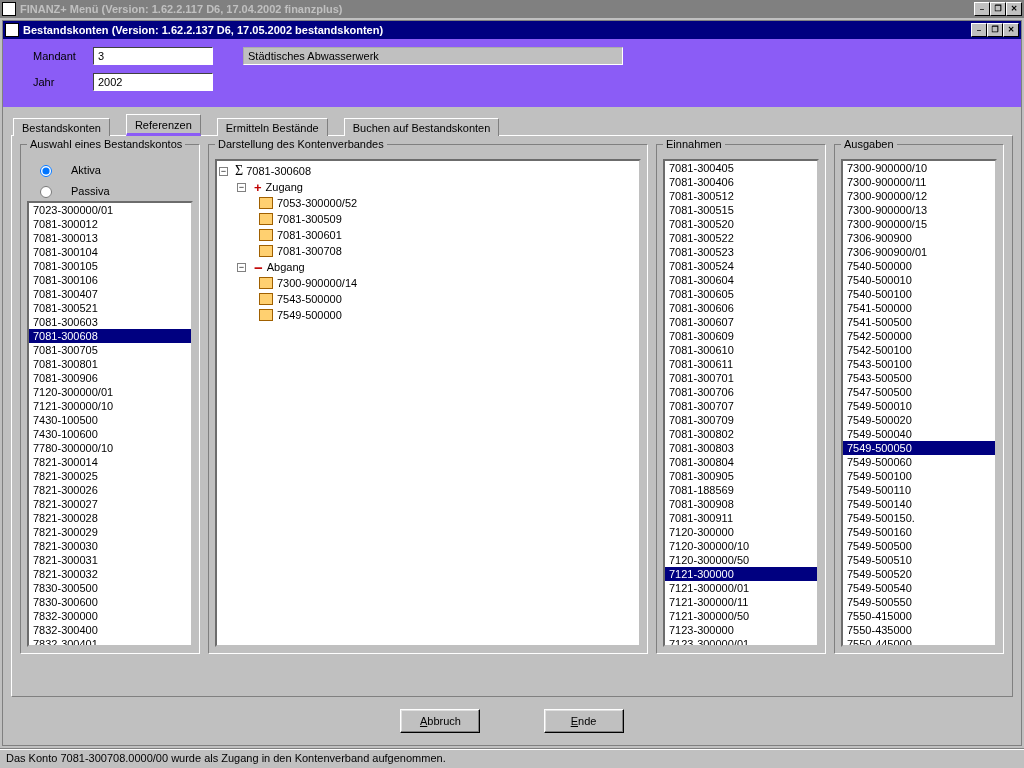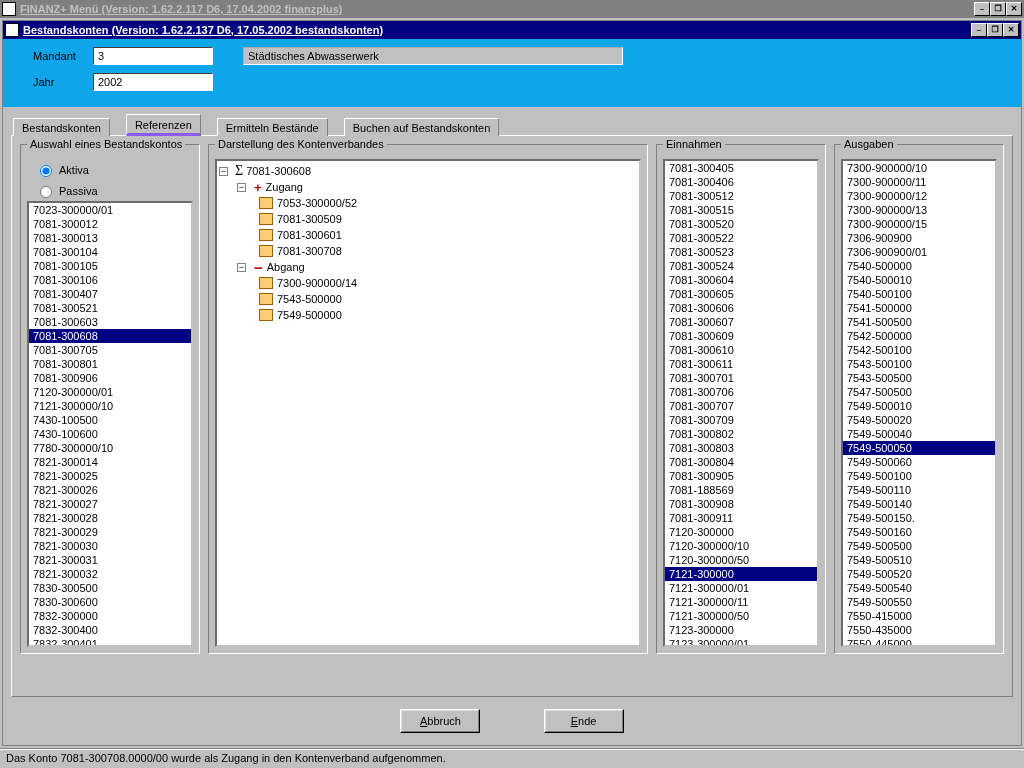--- a/index.html
+++ b/index.html
@@ -2,44 +2,44 @@
 <html><head>
 <meta charset="utf-8">
 <style>
 * { box-sizing: border-box; font-family: Tahoma, Arial, sans-serif; font-size: 11px; }
 body { margin: 0; background: #c0c0c0; color: #000; overflow: hidden; width: 1024px; height: 768px; }
 
 .outer-win { width: 1024px; height: 768px; background: #c0c0c0; display: flex; flex-direction: column; }
 .titlebar { background: #808080; color: #c0c0c0; height: 18px; display: flex; align-items: center; padding: 0 2px; }
 .titlebar.active { background: #000080; color: #fff; }
 .titlebar .icon { width: 14px; height: 14px; background: #fff; margin-right: 4px; display: inline-block; border: 1px solid #000; }
-.titlebar .caption { font-weight: bold; flex: 1; font-size: 11px; text-decoration: underline; }
+.titlebar .caption { font-weight: bold; flex: 1; font-size: 11px; }
 .winbtns { display: flex; gap: 0; }
 .winbtn { width: 16px; height: 14px; background: #c0c0c0; border: 1px solid #fff; border-right-color: #000; border-bottom-color: #000; font-size: 8px; text-align: center; line-height: 12px; color: #000; cursor: default; font-family: Arial; font-weight: bold; }
 
 .child-win { margin: 2px; border: 1px solid #808080; flex: 1; display: flex; flex-direction: column; }
-.form-area { padding: 8px 30px; background: #0ea5e9; }
+.form-area { padding: 8px 30px; background: #8b5cf6; }
 .form-row { display: flex; align-items: center; margin-bottom: 8px; }
 .lbl { width: 60px; }
 .txtfield { background: #fff; border: 1px solid #808080; border-top-color: #404040; border-left-color: #404040; border-right-color: #fff; border-bottom-color: #fff; padding: 2px 4px; height: 18px; }
 .txtfield.readonly { background: #c0c0c0; border: 1px inset #fff; }
 
 .tabbar { display: flex; align-items: flex-end; padding-left: 10px; margin-top: 6px; }
 .tab { background: #c0c0c0; border: 1px solid #fff; border-right-color: #808080; border-bottom: none; padding: 3px 8px 2px; margin-right: 16px; cursor: default; position: relative; top: 1px; }
 .tab.active { border-bottom: 3px solid #8b5cf6; top: 1px; z-index: 2; padding-top: 4px; }
 .tab-body { flex: 1; border: 1px solid #fff; border-right-color: #808080; border-bottom-color: #808080; margin: 0 8px; padding: 8px; display: flex; gap: 8px; overflow: hidden; background: #c0c0c0; }
 
 .groupbox { border: 1px solid #808080; border-right-color: #fff; border-bottom-color: #fff; position: relative; padding: 14px 6px 6px 6px; display: flex; flex-direction: column; height: 510px; }
 .groupbox > .legend { position: absolute; top: -7px; left: 6px; background: #c0c0c0; padding: 0 3px; }
 
 .listbox { flex: 1; background: #fff; border: 2px inset #c0c0c0; overflow-y: scroll; overflow-x: hidden; }
 .listitem { padding: 0 4px; height: 14px; line-height: 14px; white-space: nowrap; cursor: default; }
 .listitem.selected { background: #000080; color: #fff; }
 
-.radio { display: flex; align-items: center; margin: 3px 8px; gap: 4px; }
+.radio { display: flex; align-items: center; margin: 3px 8px; gap: 16px; }
 .radio input { width: 12px; height: 12px; }
 
 .tree-area { flex: 1; background: #fff; border: 2px inset #c0c0c0; overflow: auto; padding: 2px; }
 .tnode { display: flex; align-items: center; height: 16px; white-space: nowrap; }
 .pm { width: 9px; height: 9px; border: 1px solid #808080; text-align: center; line-height: 7px; font-size: 9px; margin-right: 4px; background: #fff; cursor: default; }
 .sigma { font-family: serif; font-size: 14px; margin: 0 3px; }
 .plus-red { color: #c00000; font-weight: bold; margin: 0 4px; font-size: 13px; }
 .minus-red { color: #c00000; font-weight: bold; margin: 0 4px; font-size: 15px; }
 .folder-icon { width: 14px; height: 12px; background: #ffd070; border: 1px solid #a06000; margin: 0 4px; }
 

